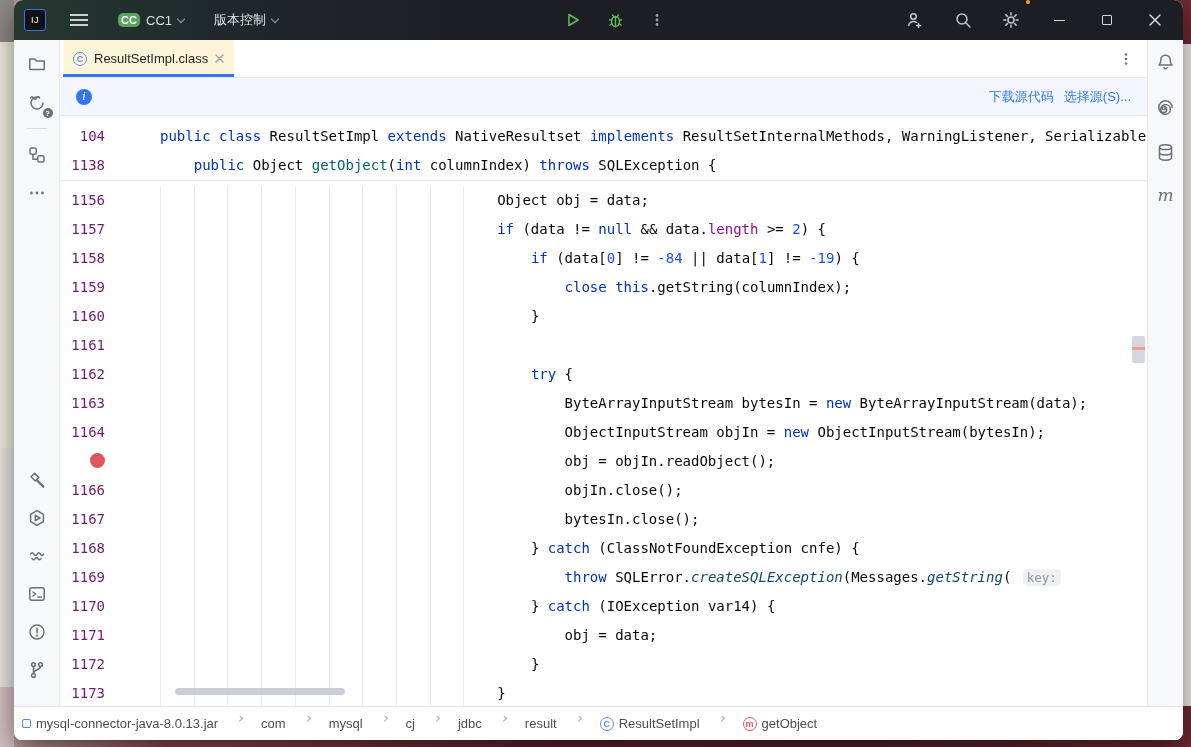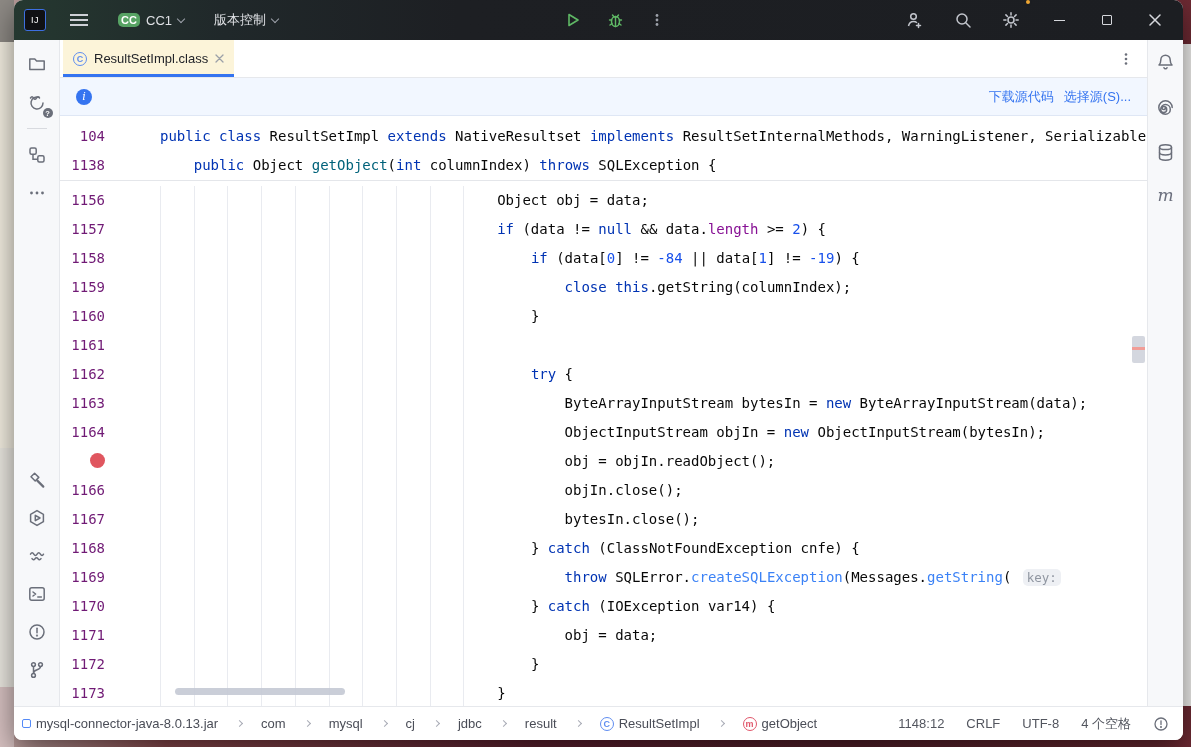--- a/index.html
+++ b/index.html
@@ -68,29 +68,29 @@
   .sticky{padding-top:6px;background:#fff;border-bottom:1px solid #e4e6ea}
   .content{position:relative;margin-top:5px}
   .guides{position:absolute;left:100px;top:0;bottom:0;width:306px;
     background:repeating-linear-gradient(90deg,#e9ebf0 0 1px,transparent 1px 33.71px);pointer-events:none}
   .crow{height:29px;line-height:29px;white-space:pre;position:relative}
   .crow.hl::before{content:"";position:absolute;left:98px;right:0;top:0;bottom:0;background:rgba(239,152,128,.26);z-index:-1}
   .gut{display:inline-block;width:45px;text-align:right;color:#701a75;font-size:14px;vertical-align:top}
   .bpdot{display:inline-block;width:15px;height:15px;border-radius:50%;background:#e0565f;vertical-align:middle;margin-top:-3px}
   .ctext{display:inline-block;padding-left:55px;color:#080808}
   .sk{color:#0033b3}.sd{color:#080808}.sn{color:#1750eb}.sf{color:#871094}.sm{color:#00627a}
-  .si{color:#3b82f6}
+  .si{font-style:italic;color:#0c4a6e}
   .sg{color:#9096a1;background:#eef0f4;border-radius:5px;padding:1px 4px;font-size:12.5px;margin-left:3px}
   .vscroll{position:absolute;right:2px;top:220px;width:13px;height:27px;background:#cdd1da;border-radius:2px;opacity:.85}
   .vscroll .errline{position:absolute;left:0;right:0;top:11px;height:3px;background:#ef8d85}
   .hscroll{position:absolute;left:115px;top:572px;width:170px;height:7px;background:#c4c9d4;border-radius:4px;opacity:.9}
   
   .statusbar{position:absolute;left:0;right:0;bottom:0;height:34px;background:#fff;border-top:1px solid #e6e8ec;
     display:flex;align-items:center;font-size:13px;color:#4a4d57;padding:0 14px 0 8px}
-  .crumbs{display:flex;align-items:center;gap:18px;min-width:0;overflow:hidden;white-space:nowrap}
+  .crumbs{display:flex;align-items:flex-start;gap:18px;min-width:0;overflow:hidden;white-space:nowrap}
   .crumb{display:flex;align-items:center;gap:5px}
   .sep{width:5px;height:5px;border-right:1.3px solid #a8abb5;border-top:1.3px solid #a8abb5;transform:rotate(45deg);flex:none;margin:0 1px}
   .sb-right{margin-left:auto;display:flex;align-items:center;gap:22px;color:#53565f}
 </style>
 </head>
 <body>
 
 <div class="bg-sliver-left"></div>
 <div class="bg-sliver-right"></div>
 
@@ -362,27 +362,14 @@
         <span class="crumb">
           <span class="chip chip-class">C</span>
           <span>ResultSetImpl</span>
         </span>
         <span class="sep"></span>
         <span class="crumb">
           <span class="chip chip-method">m</span>
           <span>getObject</span>
         </span>
       </div>
-    <div class="sb-right">
-      <span>1148:12</span>
-      <span>CRLF</span>
-      <span>UTF-8</span>
-      <span>4 个空格</span>
-      <span style="display:flex;align-items:center">
-        <svg width="16" height="16" viewBox="0 0 16 16" fill="none" stroke="#6b6f7a" stroke-width="1.3">
-          <circle cx="8" cy="8" r="6"></circle>
-            <path d="M8 4.8v3.8" stroke-linecap="round"></path>
-            <circle cx="8" cy="11" r="0.4" fill="#6b6f7a"></circle>
-        </svg>
-      </span>
-    </div>
   </div>
 </div>
 
 </body></html>

